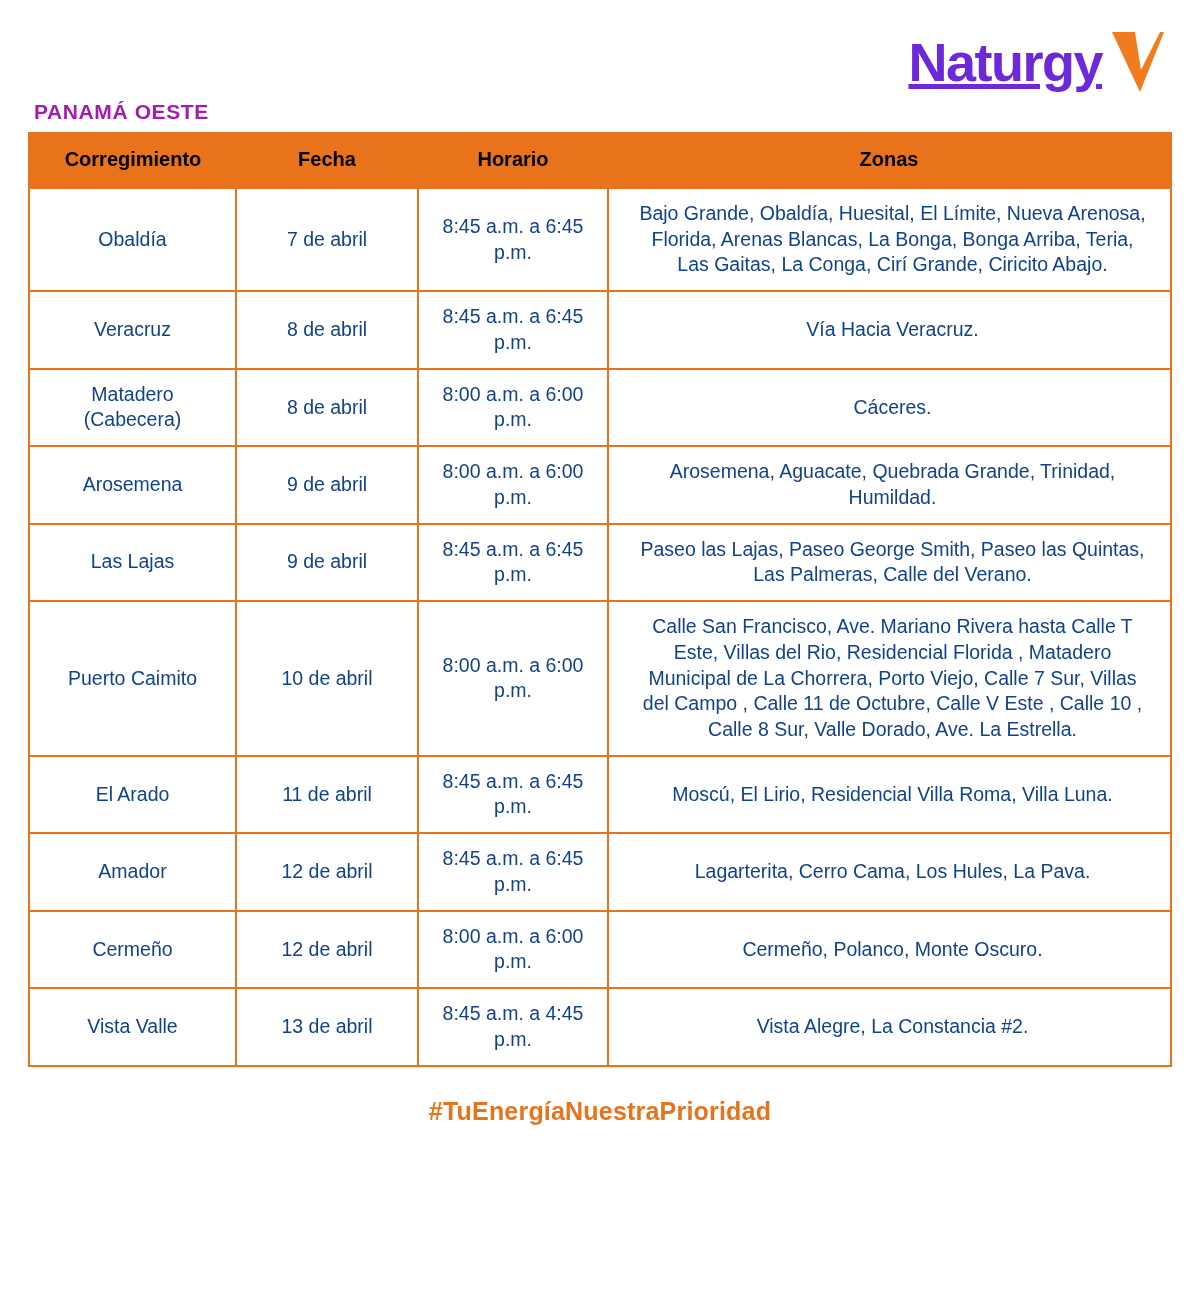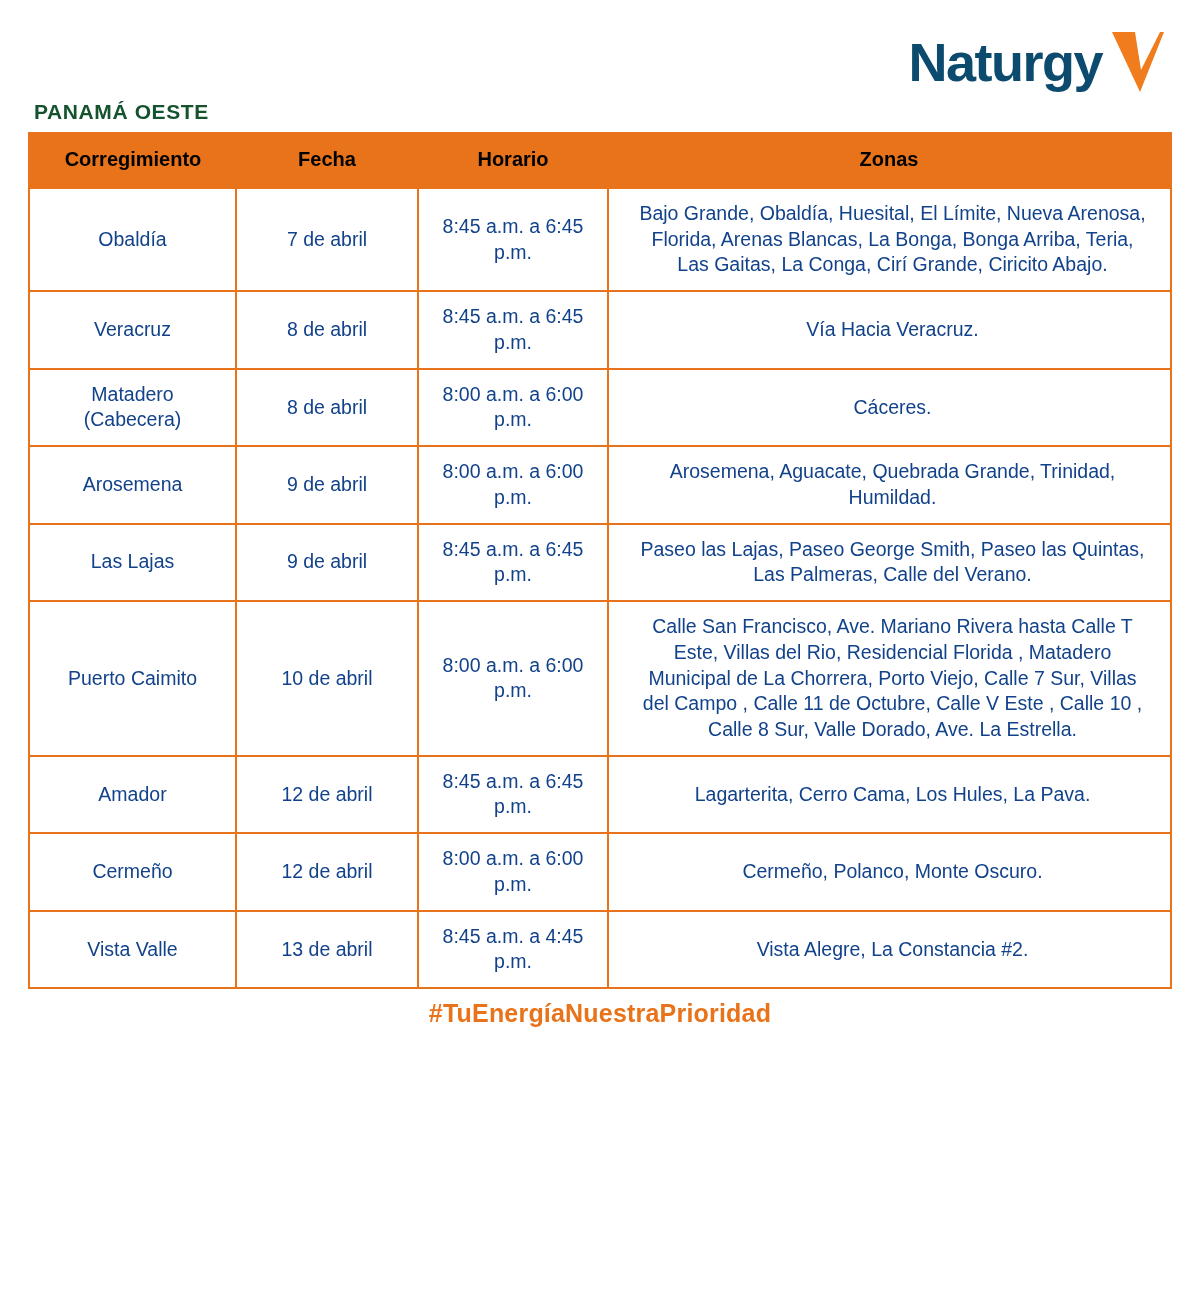--- a/index.html
+++ b/index.html
@@ -25,36 +25,37 @@
     height: 132px;
     padding: 0 28px;
   }
   .region-title {
     position: absolute;
     left: 34px;
     top: 100px;
     font-size: 21px;
     font-weight: bold;
     letter-spacing: 0.6px;
-    color: #14532d;
+    color: #a21caf;
   }
   .logo {
     position: absolute;
     right: 34px;
     top: 30px;
     display: flex;
     align-items: center;
     gap: 6px;
   }
   .logo-text {
     font-size: 54px;
     font-weight: bold;
-    color: #0c4a6e;
+    color: #6d28d9;
     letter-spacing: -1.5px;
     line-height: 1;
+    text-decoration: underline;
   }
   .logo-mark {
     width: 56px;
     height: 64px;
     position: relative;
     margin-left: 2px;
   }
   .logo-mark svg { display: block; }
 
   
@@ -95,21 +96,21 @@
     padding-left: 28px;
     padding-right: 22px;
   }
   tbody tr td:first-child { border-left: none; margin-left: 28px; }
   tbody tr td:last-child { border-right: none; }
   tbody tr:last-child td { border-bottom: none; }
 
   
   .footer {
     text-align: center;
-    margin-top: 10px;
+    margin-top: 30px;
     font-size: 25px;
     font-weight: bold;
     color: #e8731a;
     letter-spacing: 0.2px;
   }
 </style>
 </head>
 <body>
 
 <div class="page">
@@ -167,20 +168,26 @@
           <td>8:45 a.m. a 6:45 p.m.</td>
           <td class="zonas">Paseo las Lajas, Paseo George Smith, Paseo las Quintas, Las Palmeras, Calle del Verano.</td>
         </tr>
         <tr>
           <td>Puerto Caimito</td>
           <td>10 de abril</td>
           <td>8:00 a.m. a 6:00 p.m.</td>
           <td class="zonas">Calle San Francisco, Ave. Mariano Rivera hasta Calle T Este, Villas del Rio, Residencial Florida , Matadero Municipal de La Chorrera, Porto Viejo, Calle 7 Sur, Villas del Campo , Calle 11 de Octubre, Calle V Este , Calle 10 , Calle 8 Sur, Valle Dorado, Ave. La Estrella.</td>
         </tr>
         <tr>
+          <td>El Arado</td>
+          <td>11 de abril</td>
+          <td>8:45 a.m. a 6:45 p.m.</td>
+          <td class="zonas">Moscú, El Lirio, Residencial Villa Roma, Villa Luna.</td>
+        </tr>
+        <tr>
           <td>Amador</td>
           <td>12 de abril</td>
           <td>8:45 a.m. a 6:45 p.m.</td>
           <td class="zonas">Lagarterita, Cerro Cama, Los Hules, La Pava.</td>
         </tr>
         <tr>
           <td>Cermeño</td>
           <td>12 de abril</td>
           <td>8:00 a.m. a 6:00 p.m.</td>
           <td class="zonas">Cermeño, Polanco, Monte Oscuro.</td>

